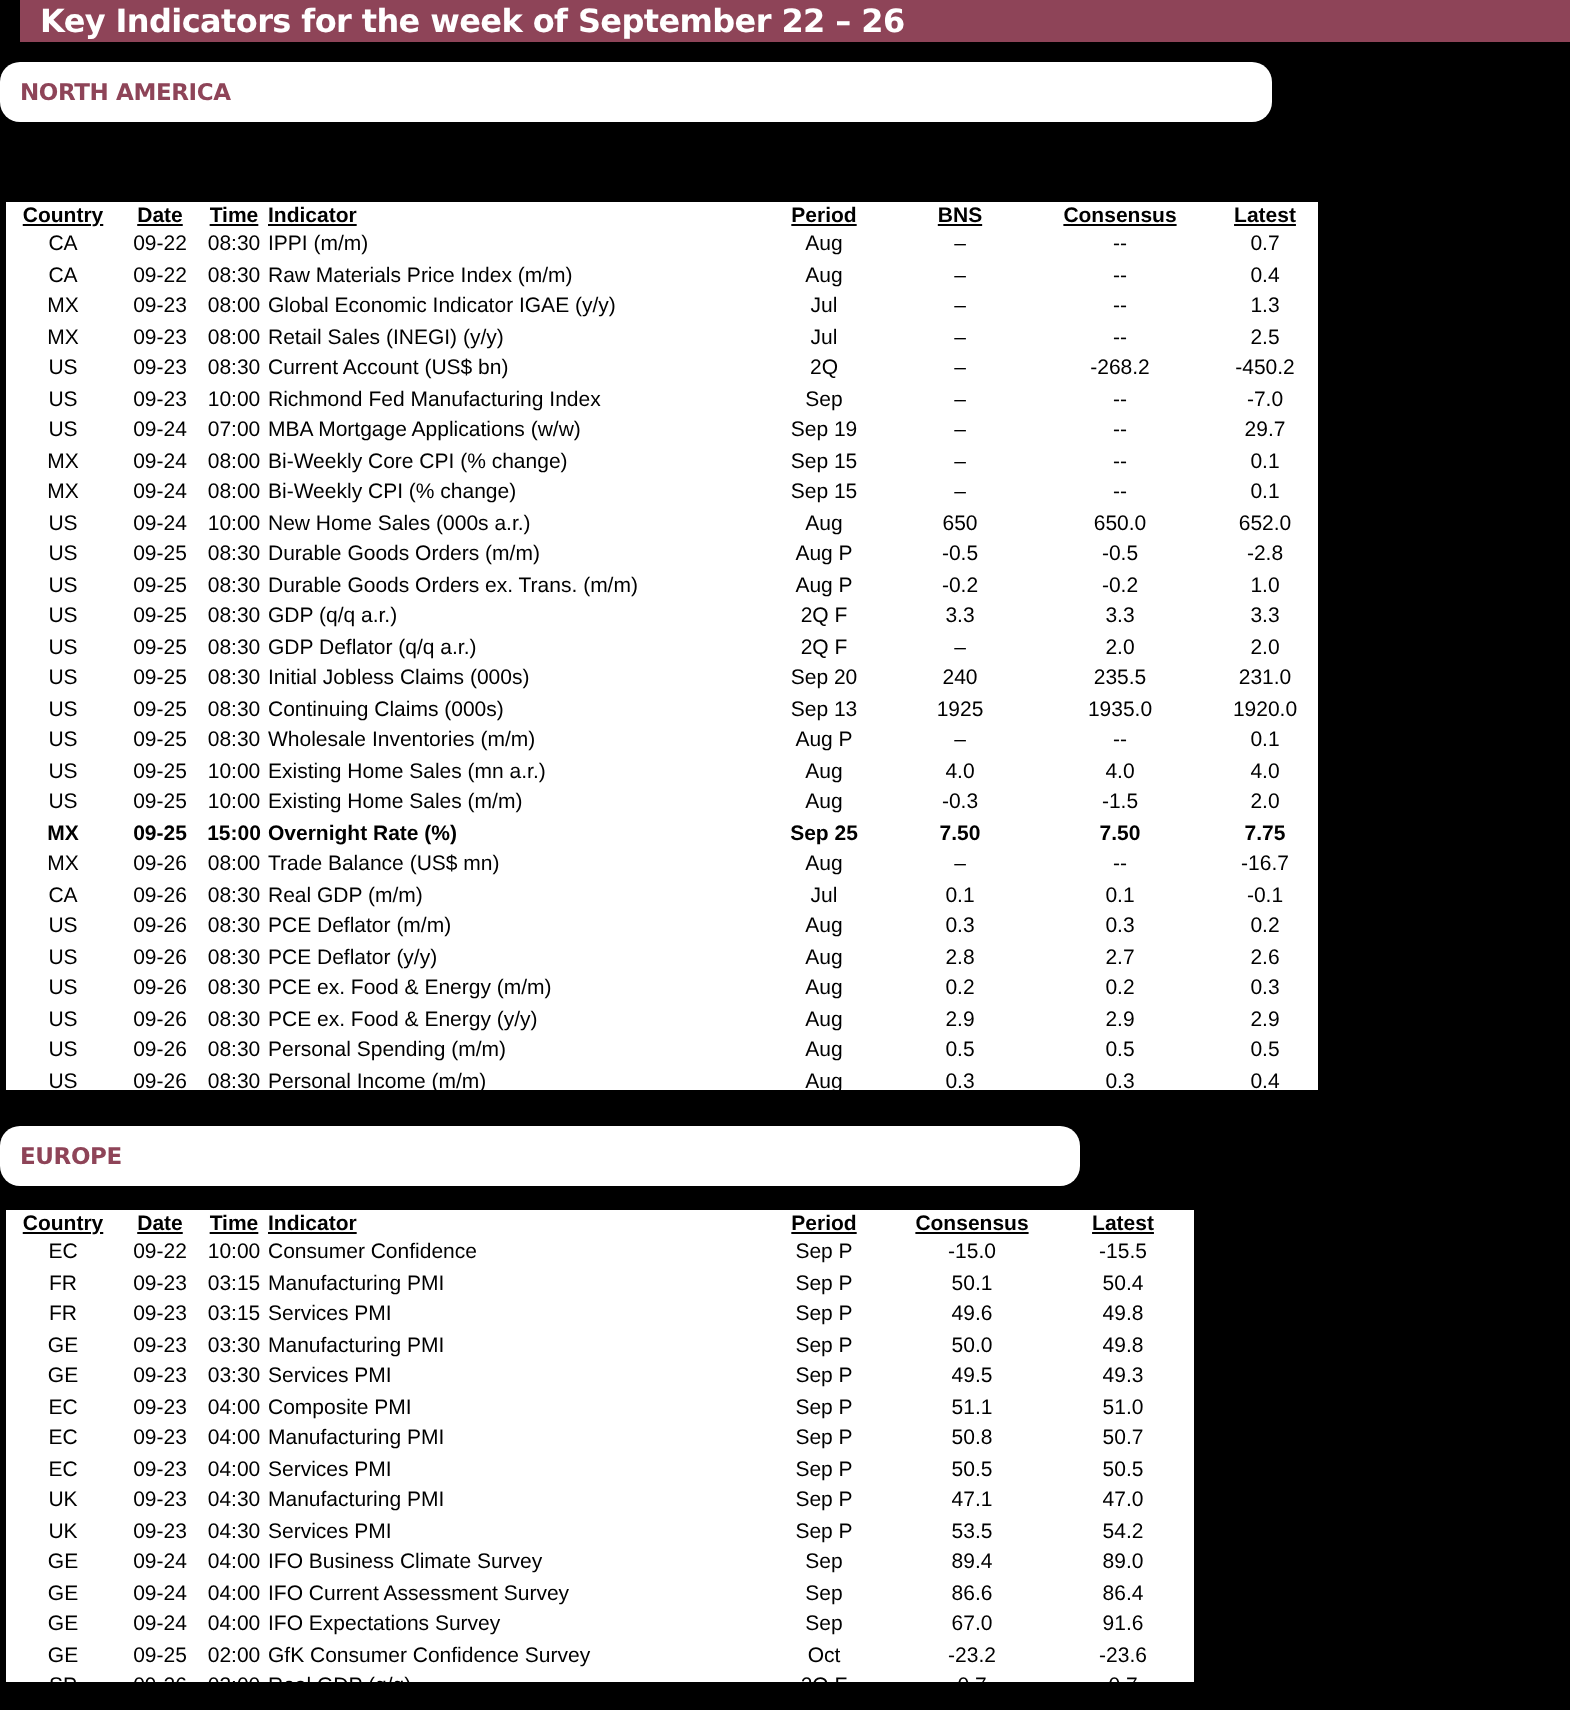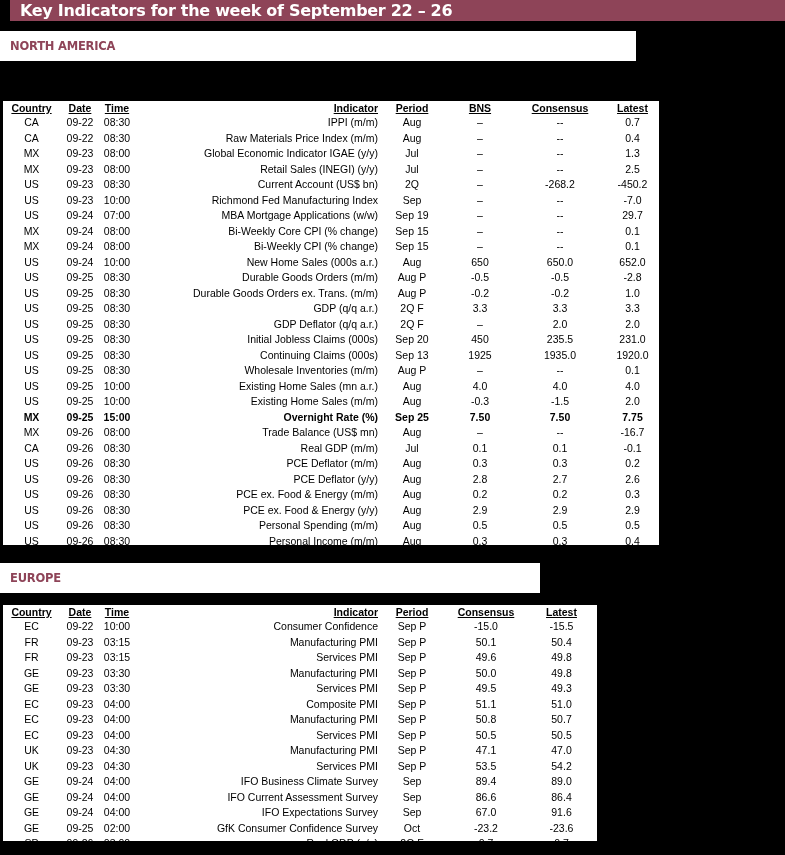--- a/index.html
+++ b/index.html
@@ -1,27 +1,27 @@
 <!DOCTYPE html>
 <html><head>
 <meta charset="utf-8">
 <style>
   html, body { margin:0; padding:0; }
   body { width:785px; height:855px; background:#000; position:relative; overflow:hidden;
          font-family:"Liberation Sans", sans-serif; }
   .title-bar { position:absolute; left:10px; top:0; width:775px; height:21px; background:#8e4458; }
   .title-bar span { position:absolute; left:10px; top:1px; color:#fff; font-size:16px; font-weight:bold; font-family:"DejaVu Sans", sans-serif; letter-spacing:-0.3px; }
-  .region-box { position:absolute; left:0; background:#fff; height:30px; }
+  .region-box { position:absolute; left:0; background:#fff; height:30px;border-radius:10px; }
   .region-box span { position:absolute; left:10px; top:8px; color:#8e4458; font-size:11.5px; font-weight:bold; font-family:"DejaVu Sans", sans-serif; letter-spacing:-0.2px; }
   .tbl-wrap { position:absolute; left:3px; background:#fff;margin-top:36px; }
   table { border-collapse:collapse; font-size:10.5px; color:#000; table-layout:fixed; }
   th { font-weight:bold; text-decoration:underline; padding:0; height:14px; line-height:14px; }
   td { padding:0; height:15.5px; line-height:15.5px; white-space:nowrap; }
   .c { text-align:center; }
-  .l { text-align:right; }
+  .l { text-align:left; }
   tr.bold td { font-weight:bold; }
 </style>
 </head>
 <body>
 
 <div class="title-bar">
   <span>Key Indicators for the week of September 22 – 26</span>
 </div>
 
 <div class="region-box" style="top:31px;width:636px;">
@@ -192,21 +192,21 @@
           <td class="c">–</td>
           <td class="c">2.0</td>
           <td class="c">2.0</td>
         </tr>
         <tr>
           <td class="c">US</td>
           <td class="c">09-25</td>
           <td class="c">08:30</td>
           <td class="l">Initial Jobless Claims (000s)</td>
           <td class="c">Sep 20</td>
-          <td class="c">450</td>
+          <td class="c">240</td>
           <td class="c">235.5</td>
           <td class="c">231.0</td>
         </tr>
         <tr>
           <td class="c">US</td>
           <td class="c">09-25</td>
           <td class="c">08:30</td>
           <td class="l">Continuing Claims (000s)</td>
           <td class="c">Sep 13</td>
           <td class="c">1925</td>

